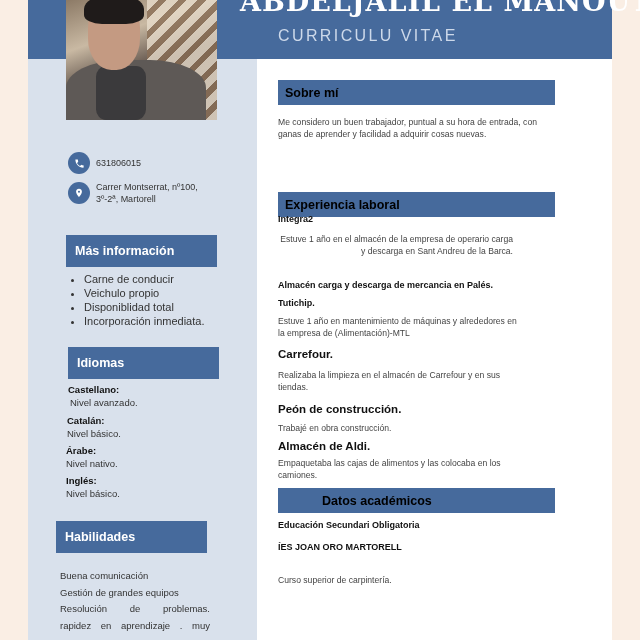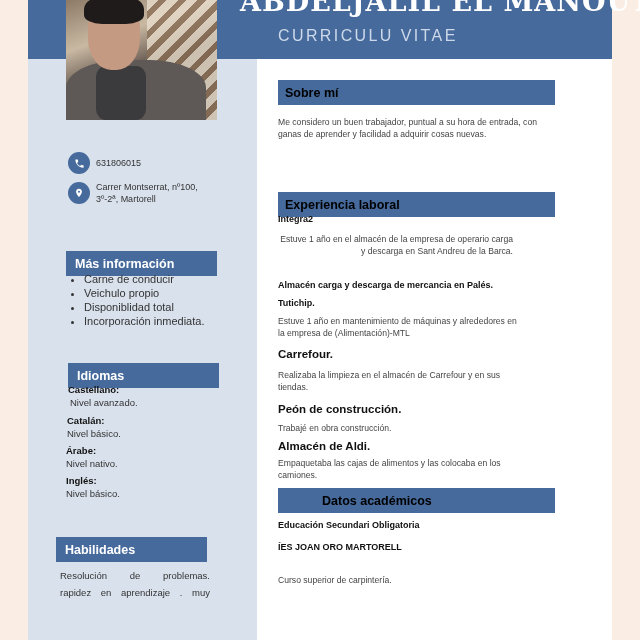--- a/index.html
+++ b/index.html
@@ -10,21 +10,21 @@
   .name{position:absolute;left:240px;top:-14px;width:370px;text-align:center;color:#fff;font-family:"DejaVu Serif",serif;font-weight:bold;font-size:27px;letter-spacing:1px;white-space:nowrap;}
   .subtitle{position:absolute;left:278px;top:27px;color:#cdd9ea;font-size:16px;letter-spacing:2.4px;}
   .photo{position:absolute;left:66px;top:0;width:151px;height:120px;background:linear-gradient(160deg,#8c7a66 0%,#c9b9a3 30%,#5d5048 55%,#6b625d 100%);overflow:hidden;}
   .photo .bg1{position:absolute;right:0;top:0;width:70px;height:120px;background:repeating-linear-gradient(135deg,#e8dccb 0 8px,#8a6e55 8px 14px);opacity:.8;}
   .photo .head{position:absolute;left:22px;top:0;width:52px;height:70px;border-radius:40% 40% 45% 45%;background:#c49a82;}
   .photo .hair{position:absolute;left:18px;top:-6px;width:60px;height:30px;border-radius:50% 50% 30% 30%;background:#1f1b1a;}
   .photo .body{position:absolute;left:0;top:60px;width:140px;height:70px;border-radius:40% 40% 0 0;background:#5e5956;}
   .photo .scarf{position:absolute;left:30px;top:66px;width:50px;height:54px;background:#3b3a3c;border-radius:20%;}
   .contact-icon{position:absolute;width:22px;height:22px;border-radius:50%;background:#466a9c;color:#fff;display:flex;align-items:center;justify-content:center;}
   .contact-text{position:absolute;font-size:9px;color:#333;line-height:12px;}
-  .side-title{position:absolute;background:#466a9c;color:#fff;font-weight:bold;font-size:12.5px;display:flex;align-items:center;padding-left:9px;box-sizing:border-box;height:25px;margin-top:16px;}
+  .side-title{position:absolute;background:#466a9c;color:#fff;font-weight:bold;font-size:12.5px;display:flex;align-items:center;padding-left:9px;box-sizing:border-box;height:32px;}
   .side-list{position:absolute;left:70px;top:272px;margin:0;padding:0 0 0 14px;font-size:11px;color:#333;line-height:14px;}
   .lang{position:absolute;font-size:9.5px;color:#333;line-height:13px;}
   .lang b{color:#111;}
   .skills{position:absolute;left:60px;top:568px;width:150px;font-size:9.5px;color:#333;line-height:16.5px;}
   .skills .just{text-align:justify;text-align-last:justify;}
   .main-title{position:absolute;left:278px;width:277px;height:25px;background:#466a9c;color:#000000;font-weight:bold;font-size:12.5px;display:flex;align-items:center;padding-left:7px;box-sizing:border-box;}
   .text{position:absolute;left:278px;width:250px;font-size:8.6px;color:#444;line-height:12.3px;}
   .h-small{position:absolute;left:278px;font-size:9px;font-weight:bold;color:#111;}
   .h-big{position:absolute;left:278px;font-size:11.5px;font-weight:bold;color:#111;}
 </style>
@@ -83,20 +83,22 @@
   <b>Árabe:</b><br>
   <span>Nivel nativo.</span>
 </div>
 <div class="lang" style="left:66px;top:474px;">
   <b>Inglés:</b><br>
   <span>Nivel básico.</span>
 </div>
 
 <div class="side-title" style="left:56px;top:521px;width:151px;">Habilidades</div>
 <div class="skills">
+  <div>Buena comunicación</div>
+  <div>Gestión de grandes equipos</div>
   <div class="just">Resolución de problemas.</div>
   <div class="just">rapidez en aprendizaje . muy</div>
 </div>
 
 <div class="main-title" style="top:80px;">Sobre mí</div>
 <div class="text" style="top:116px;width:270px;">Me considero un buen trabajador, puntual a su hora de entrada, con ganas de aprender y facilidad a adquirir cosas nuevas.</div>
 
 <div class="main-title" style="top:192px;">Experiencia laboral</div>
 <div class="h-small" style="top:214px;">Integra2</div>
 <div class="text" style="top:233px;width:235px;text-align:right;">Estuve 1 año en el almacén de la empresa de operario carga y descarga en Sant Andreu de la Barca.</div>

